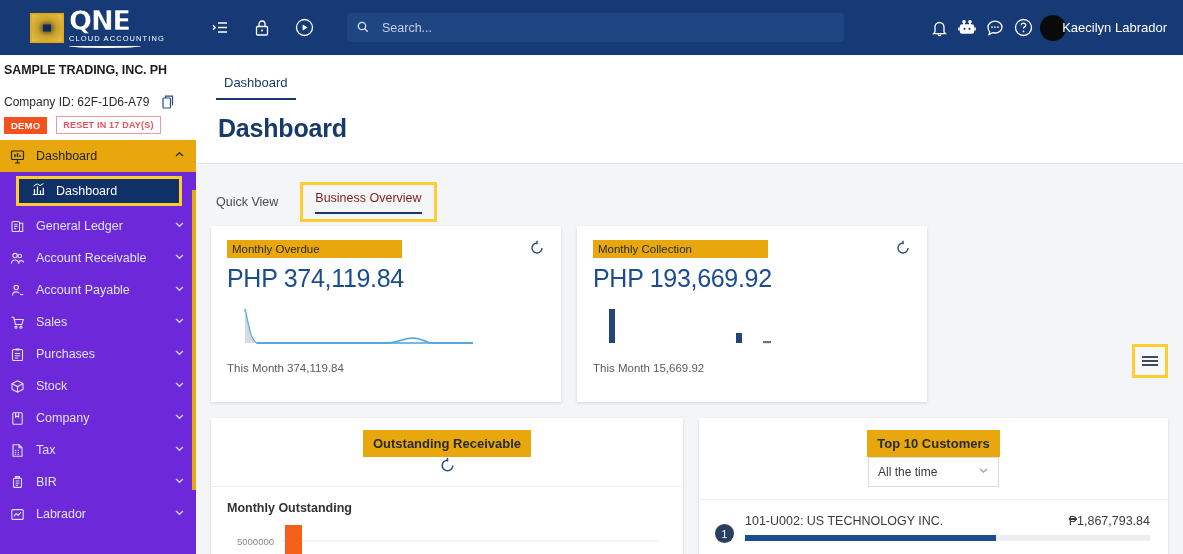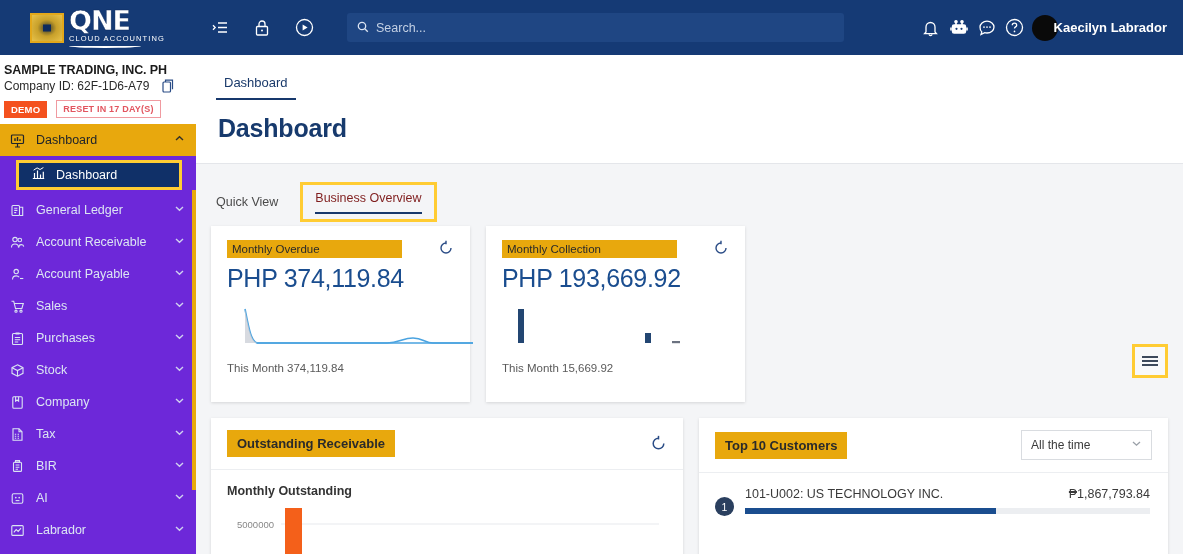--- a/index.html
+++ b/index.html
@@ -33,43 +33,43 @@
   }
   .logo-sub { font-size: 7.5px; color: #fff; letter-spacing: 1.1px; margin-top: 1px; font-weight: normal; }
   .logo-swoosh { width: 72px; height: 4px; border-bottom: 2px solid #fff; border-radius: 50%; margin-top: 1px; }
 
   .tb-icons { display: flex; align-items: center; gap: 20px; margin-left: 9px; }
   .tb-ic { width: 22px; height: 22px; display: flex; align-items: center; justify-content: center; cursor: pointer; }
   .tb-ic svg { display: block; }
 
   .search-box {
     margin-left: 32px; width: 497px; height: 29px; background: #1e4party; background: #1f4683;
-    border-radius: 3px; display: flex; align-items: center; padding: 12px 10px; gap: 7px;
+    border-radius: 3px; display: flex; align-items: center; padding: 12px 10px; gap: 13px;
   }
   .search-box input {
     background: transparent; border: none; outline: none; color: #cdd9ec;
     font-size: 12.5px; font-family: "Liberation Sans", sans-serif; width: 100%;
   }
   .search-box input::placeholder { color: #c3d0e4; }
 
-  .tb-right { margin-left: auto; display: flex; align-items: center; gap: 6px; padding-right: 16px; font-weight: bold; }
+  .tb-right { margin-left: auto; display: flex; align-items: center; gap: 6px; padding-right: 16px; }
   .avatar { width: 26px; height: 26px; border-radius: 50%; background: #0a0a0a; flex: 0 0 26px; }
   .user-name { color: #ffffff; font-size: 13px; margin-left: -10px; }
 
   
   .body-row { display: flex; flex: 1 1 auto; min-height: 0; }
 
   
   .sidebar {
     width: 196px; flex: 0 0 196px; background: #6d28d9; color: #dbe4f2;
     position: relative; overflow: hidden;
   }
   .co-block { background: #ffffff; padding: 8px 0 6px 4px; }
   .co-name { font-size: 12.5px; font-weight: bold; color: #1b1b1b; letter-spacing: -0.1px; }
-  .co-id-row { display: flex; align-items: center; gap: 13px; margin-top: 2px; }
+  .co-id-row { display: flex; align-items: center; gap: 13px; margin-top: 18px; }
   .co-id { font-size: 12px; color: #2a2a2a; }
   .copy-ic { color: #2a4c86; display: flex; }
   .badges { display: flex; align-items: center; gap: 9px; margin-top: 7px; }
   .badge-demo {
     background: #f4511e; color: #fff; font-size: 9.5px; font-weight: bold;
     padding: 3px 7px; letter-spacing: 0.2px;
   }
   .badge-reset {
     border: 1px solid #f09aa0; color: #e2555f; font-size: 9px; font-weight: bold;
     padding: 3px 6px; background: #fff; letter-spacing: 0.2px;
@@ -109,34 +109,34 @@
   .vt-active { font-size: 12.5px; color: #7f1d1d; padding-bottom: 7px; border-bottom: 2px solid #17386c; display: block; }
   .hamburger-btn {
     position: absolute; right: 15px; top: 180px; width: 36px; height: 34px;
     border: 3px solid #ffcc33; background: #f8f9fa; display: flex; align-items: center;
     justify-content: center; cursor: pointer;
   }
   .hamburger-btn .bar { width: 16px; height: 2px; background: #3d4a5c; margin: 1.6px 0; display: block; }
 
   .cards-row { display: flex; gap: 16px; margin-top: 4px; }
   .card { background: #fff; box-shadow: 0 1px 3px rgba(0,0,0,.13); }
-  .card-kpi { width: 259px; height: 176px; padding: 14px 16px 0 16px; position: relative; }
+  .card-kpi { width: 350px; height: 176px; padding: 14px 16px 0 16px; position: relative; }
   .kpi-head { display: flex; align-items: flex-start; justify-content: space-between; }
   .kpi-title { background: #e8a80d; color: #2a2a2a; font-size: 11.5px; padding: 3px 6px 3px 5px; min-width: 175px; }
   .refresh { color: #2a4c86; cursor: pointer; display: flex; }
   .kpi-value { font-size: 25px; color: #1a4d8f; margin-top: 6px; letter-spacing: -0.3px; font-weight: normal; }
   .spark { height: 50px; margin-top: 10px; }
   .kpi-foot { font-size: 11.5px; color: #5a5a5a; position: absolute; bottom: 28px; left: 16px; }
 
   .cards-row2 { display: flex; gap: 16px; margin-top: 16px; }
   .card-wide { width: 474px; height: 200px; }
   .card-wide2 { width: 473px; height: 200px; }
   .cw-head {
     display: flex; align-items: center; justify-content: space-between;
-    padding: 12px 16px 12px 16px; border-bottom: 1px solid #eceef1;
+    padding: 12px 16px 12px 16px; border-bottom: 1px solid #eceef1; flex-direction: column;
   }
   .cw-title { background: #e8a80d; color: #2a2a2a; font-size: 13px; font-weight: bold; padding: 6px 10px; }
   .cw-body { padding: 14px 16px 0 16px; }
   .cw-sub { font-size: 12.5px; color: #333; font-weight: bold; }
   .select-box {
     border: 1px solid #d9dce0; background: #fff; width: 131px; height: 30px;
     display: flex; align-items: center; justify-content: space-between;
     padding: 0 9px; font-size: 12px; color: #3a3a3a; cursor: pointer;
   }
 
@@ -400,34 +400,20 @@
               </svg>
             </span>
             <span class="ni-label">BIR</span>
             <span class="chev"><svg width="11" height="11" viewBox="0 0 11 11" fill="none" stroke="#dbe4f2" stroke-width="1.4">
                 <path d="M2 4l3.5 3.2L9 4"></path>
               </svg></span>
           </div>
           <div class="nav-item">
             <span class="ni-ic">
               <svg width="15" height="15" viewBox="0 0 15 15" fill="none" stroke="#dbe4f2" stroke-width="1.1">
-                <rect x="2.2" y="2.8" width="10.6" height="9.4" rx="1.4"></rect>
-                <circle cx="5.8" cy="6.6" r=".85" fill="#dbe4f2" stroke="none"></circle>
-                <circle cx="9.2" cy="6.6" r=".85" fill="#dbe4f2" stroke="none"></circle>
-                <path d="M5.6 9.6h3.8"></path>
-              </svg>
-            </span>
-            <span class="ni-label">AI</span>
-            <span class="chev"><svg width="11" height="11" viewBox="0 0 11 11" fill="none" stroke="#dbe4f2" stroke-width="1.4">
-                <path d="M2 4l3.5 3.2L9 4"></path>
-              </svg></span>
-          </div>
-          <div class="nav-item">
-            <span class="ni-ic">
-              <svg width="15" height="15" viewBox="0 0 15 15" fill="none" stroke="#dbe4f2" stroke-width="1.1">
                 <rect x="1.8" y="2.6" width="11.4" height="9.8" rx="1"></rect>
                 <path d="M3.8 9.4l2.4-2.8 2 1.8 2.8-3.2"></path>
               </svg>
             </span>
             <span class="ni-label">Labrador</span>
             <span class="chev"><svg width="11" height="11" viewBox="0 0 11 11" fill="none" stroke="#dbe4f2" stroke-width="1.4">
                 <path d="M2 4l3.5 3.2L9 4"></path>
               </svg></span>
           </div>
         </div>

